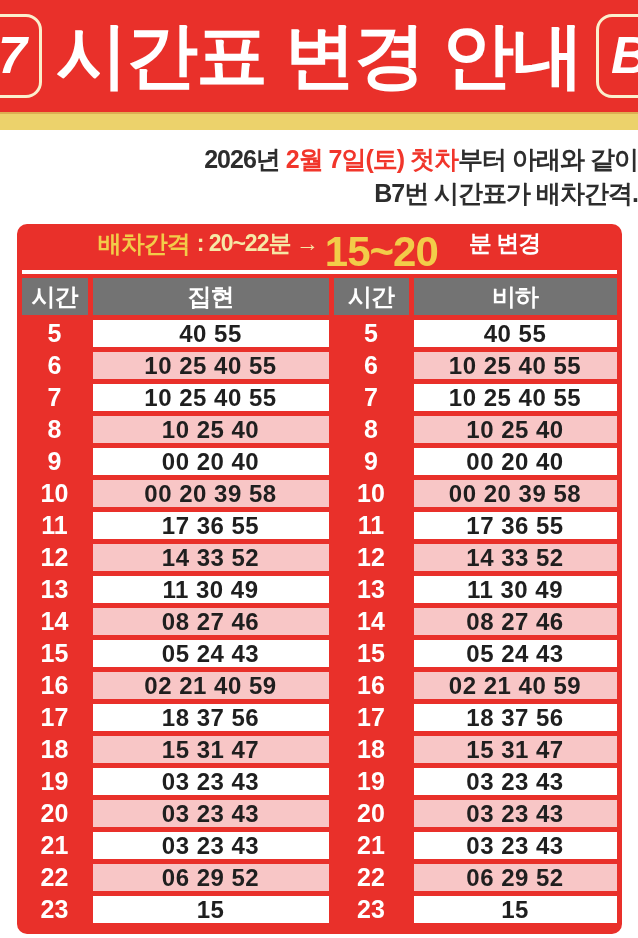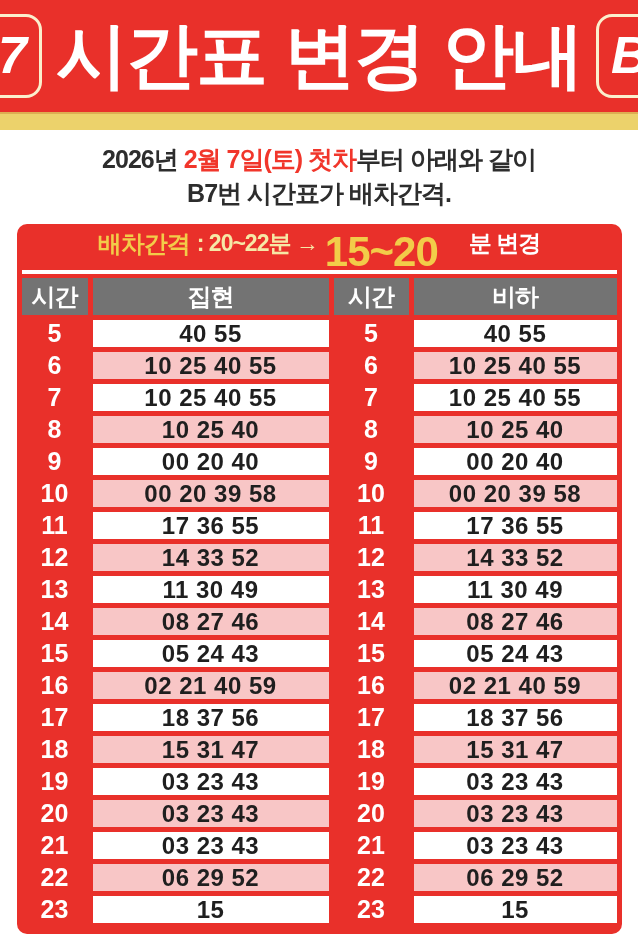--- a/index.html
+++ b/index.html
@@ -17,21 +17,21 @@
     padding:12px 12px 14px;
     font-style:italic;
   }
   .banner-title {
     color:#ffffff; font-size:72px; font-weight:bold; letter-spacing:-2px;
     white-space:nowrap;
   }
   .gold-stripe { width:638px; height:18px; background:#ECD26B; border-top:2px solid #DDAE52; }
 
   
-  .subtitle { text-align:center; padding-top:12px; }
+  .subtitle { text-align:right; padding-top:12px; }
   .subtitle p {
     font-size:25px; font-weight:bold; color:#2D2D2D; line-height:34px; letter-spacing:-1px;
   }
   .subtitle .hl { color:#F1362B; }
 
   
   .card {
     width:605px; margin:14px auto 0; background:#E9302A;
     border-radius:10px; padding:0 5px 6px;
   }

